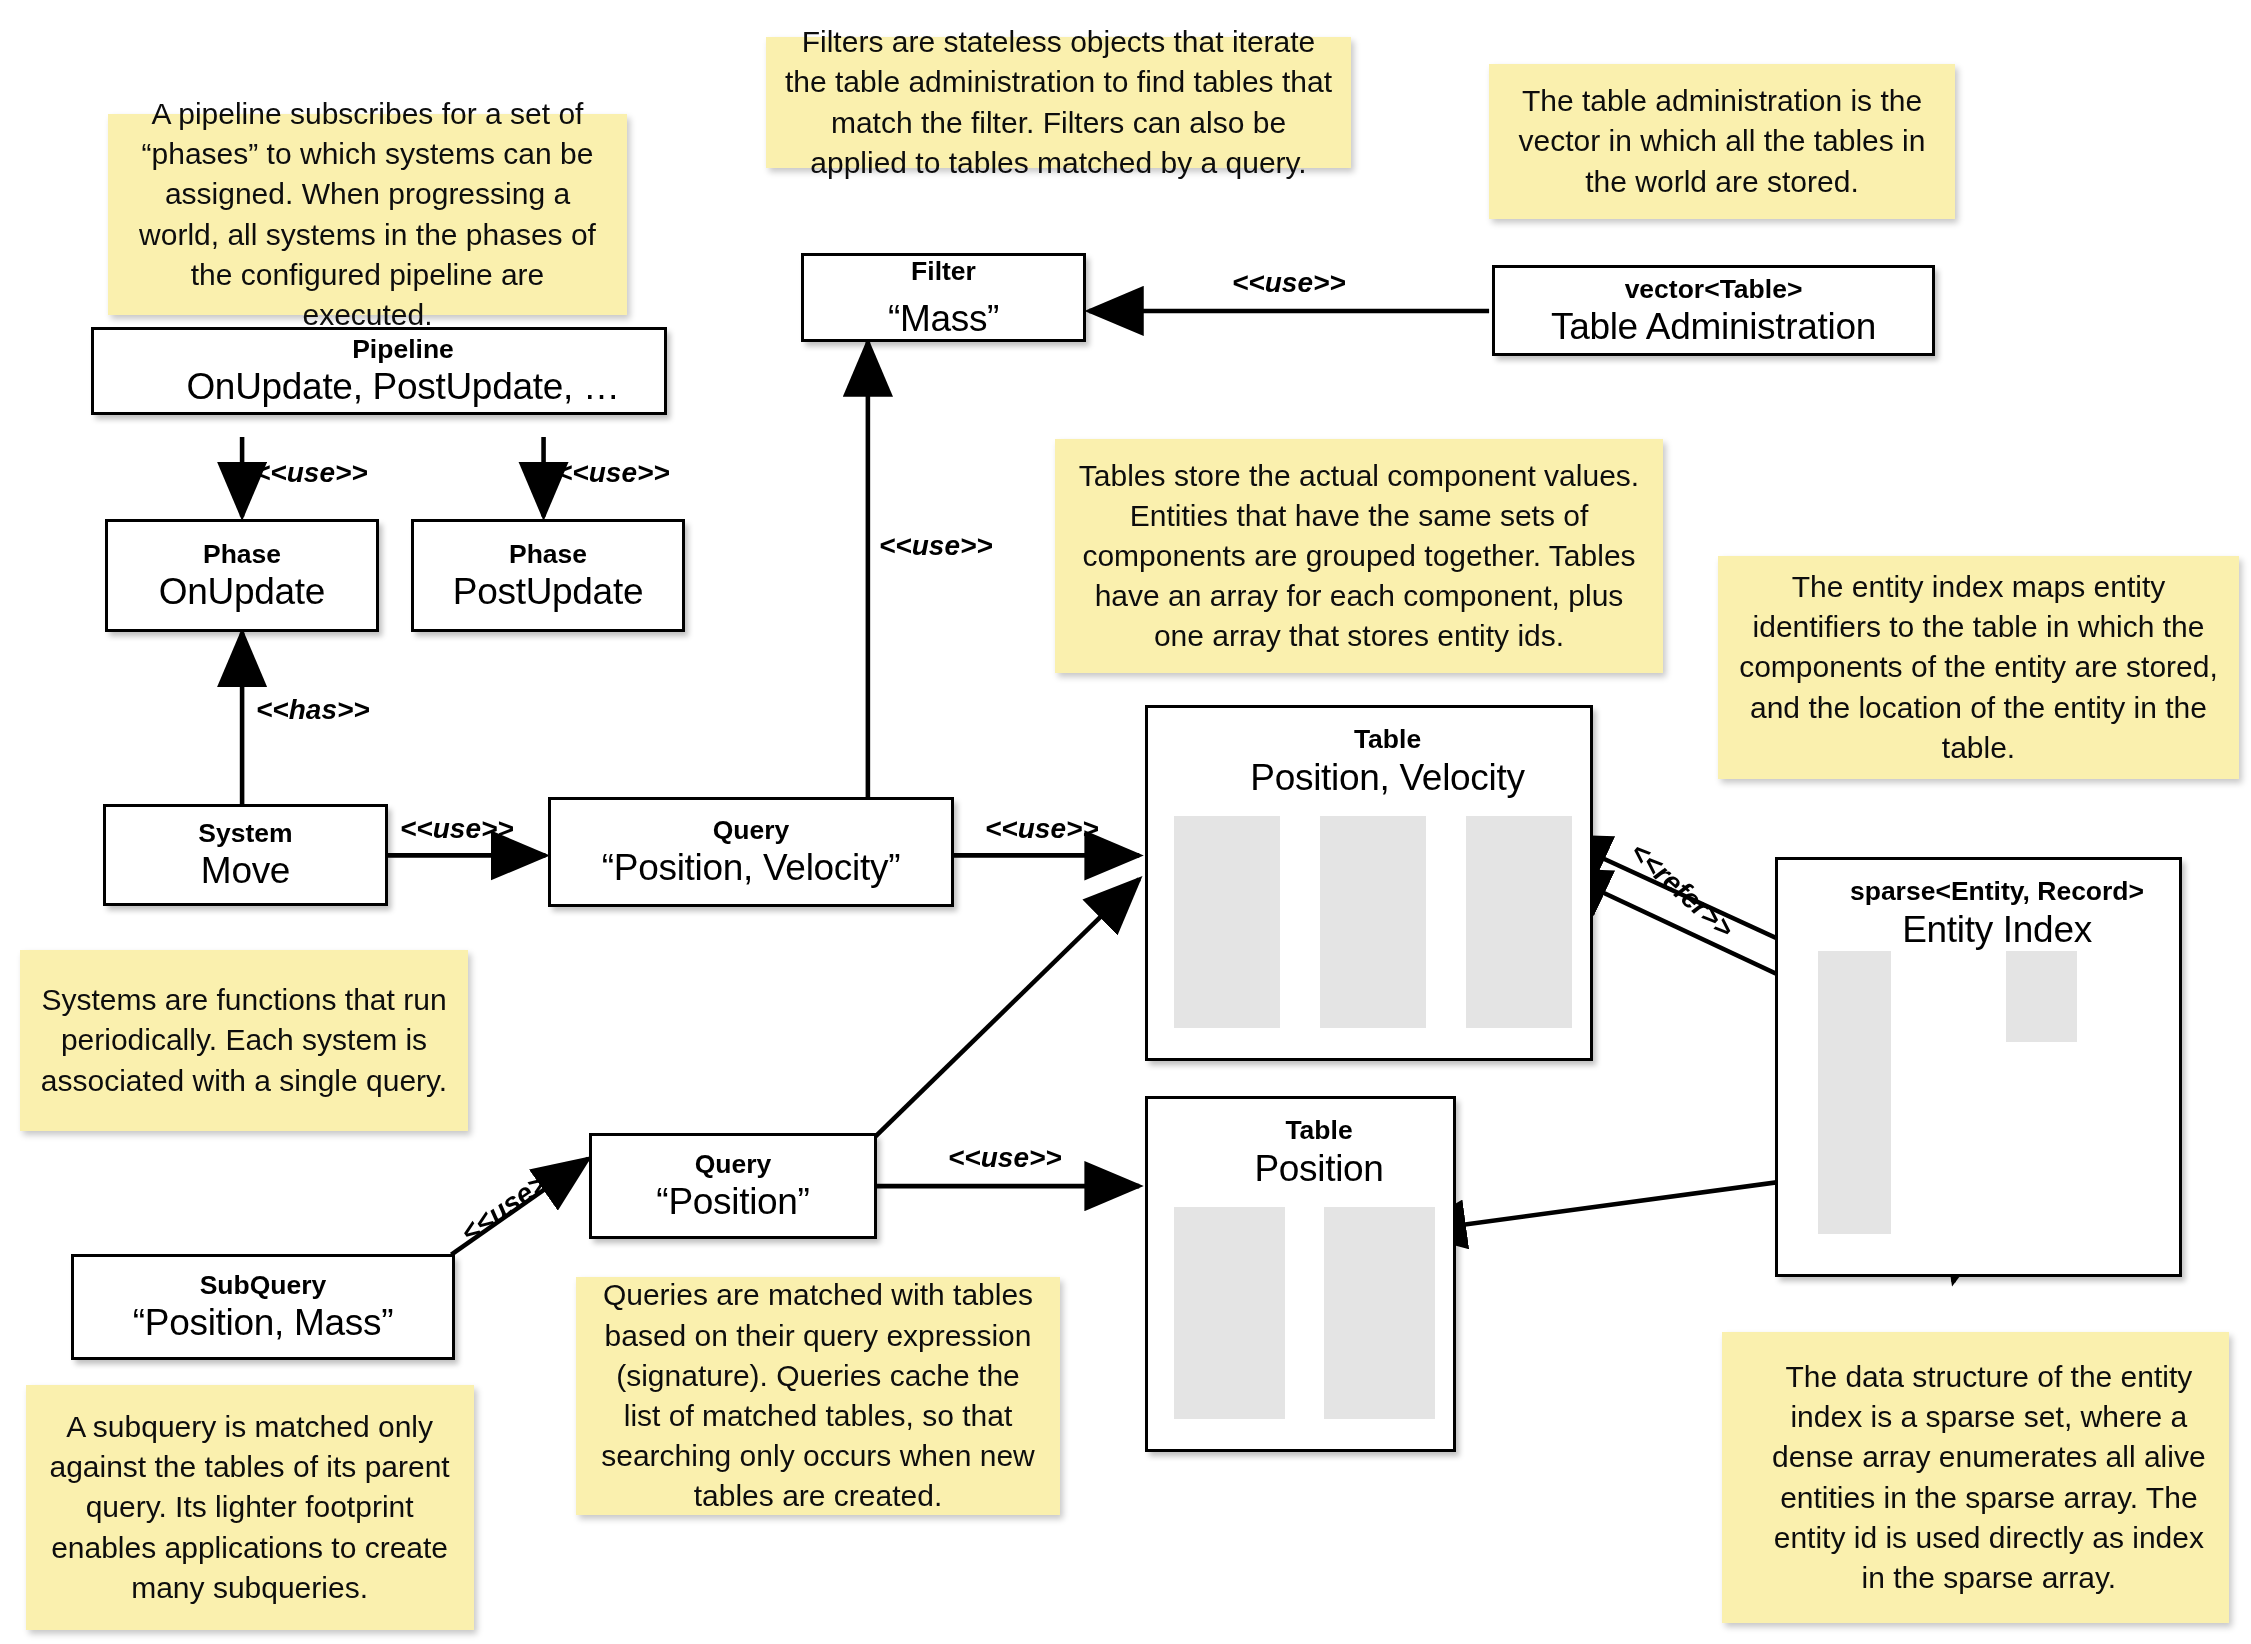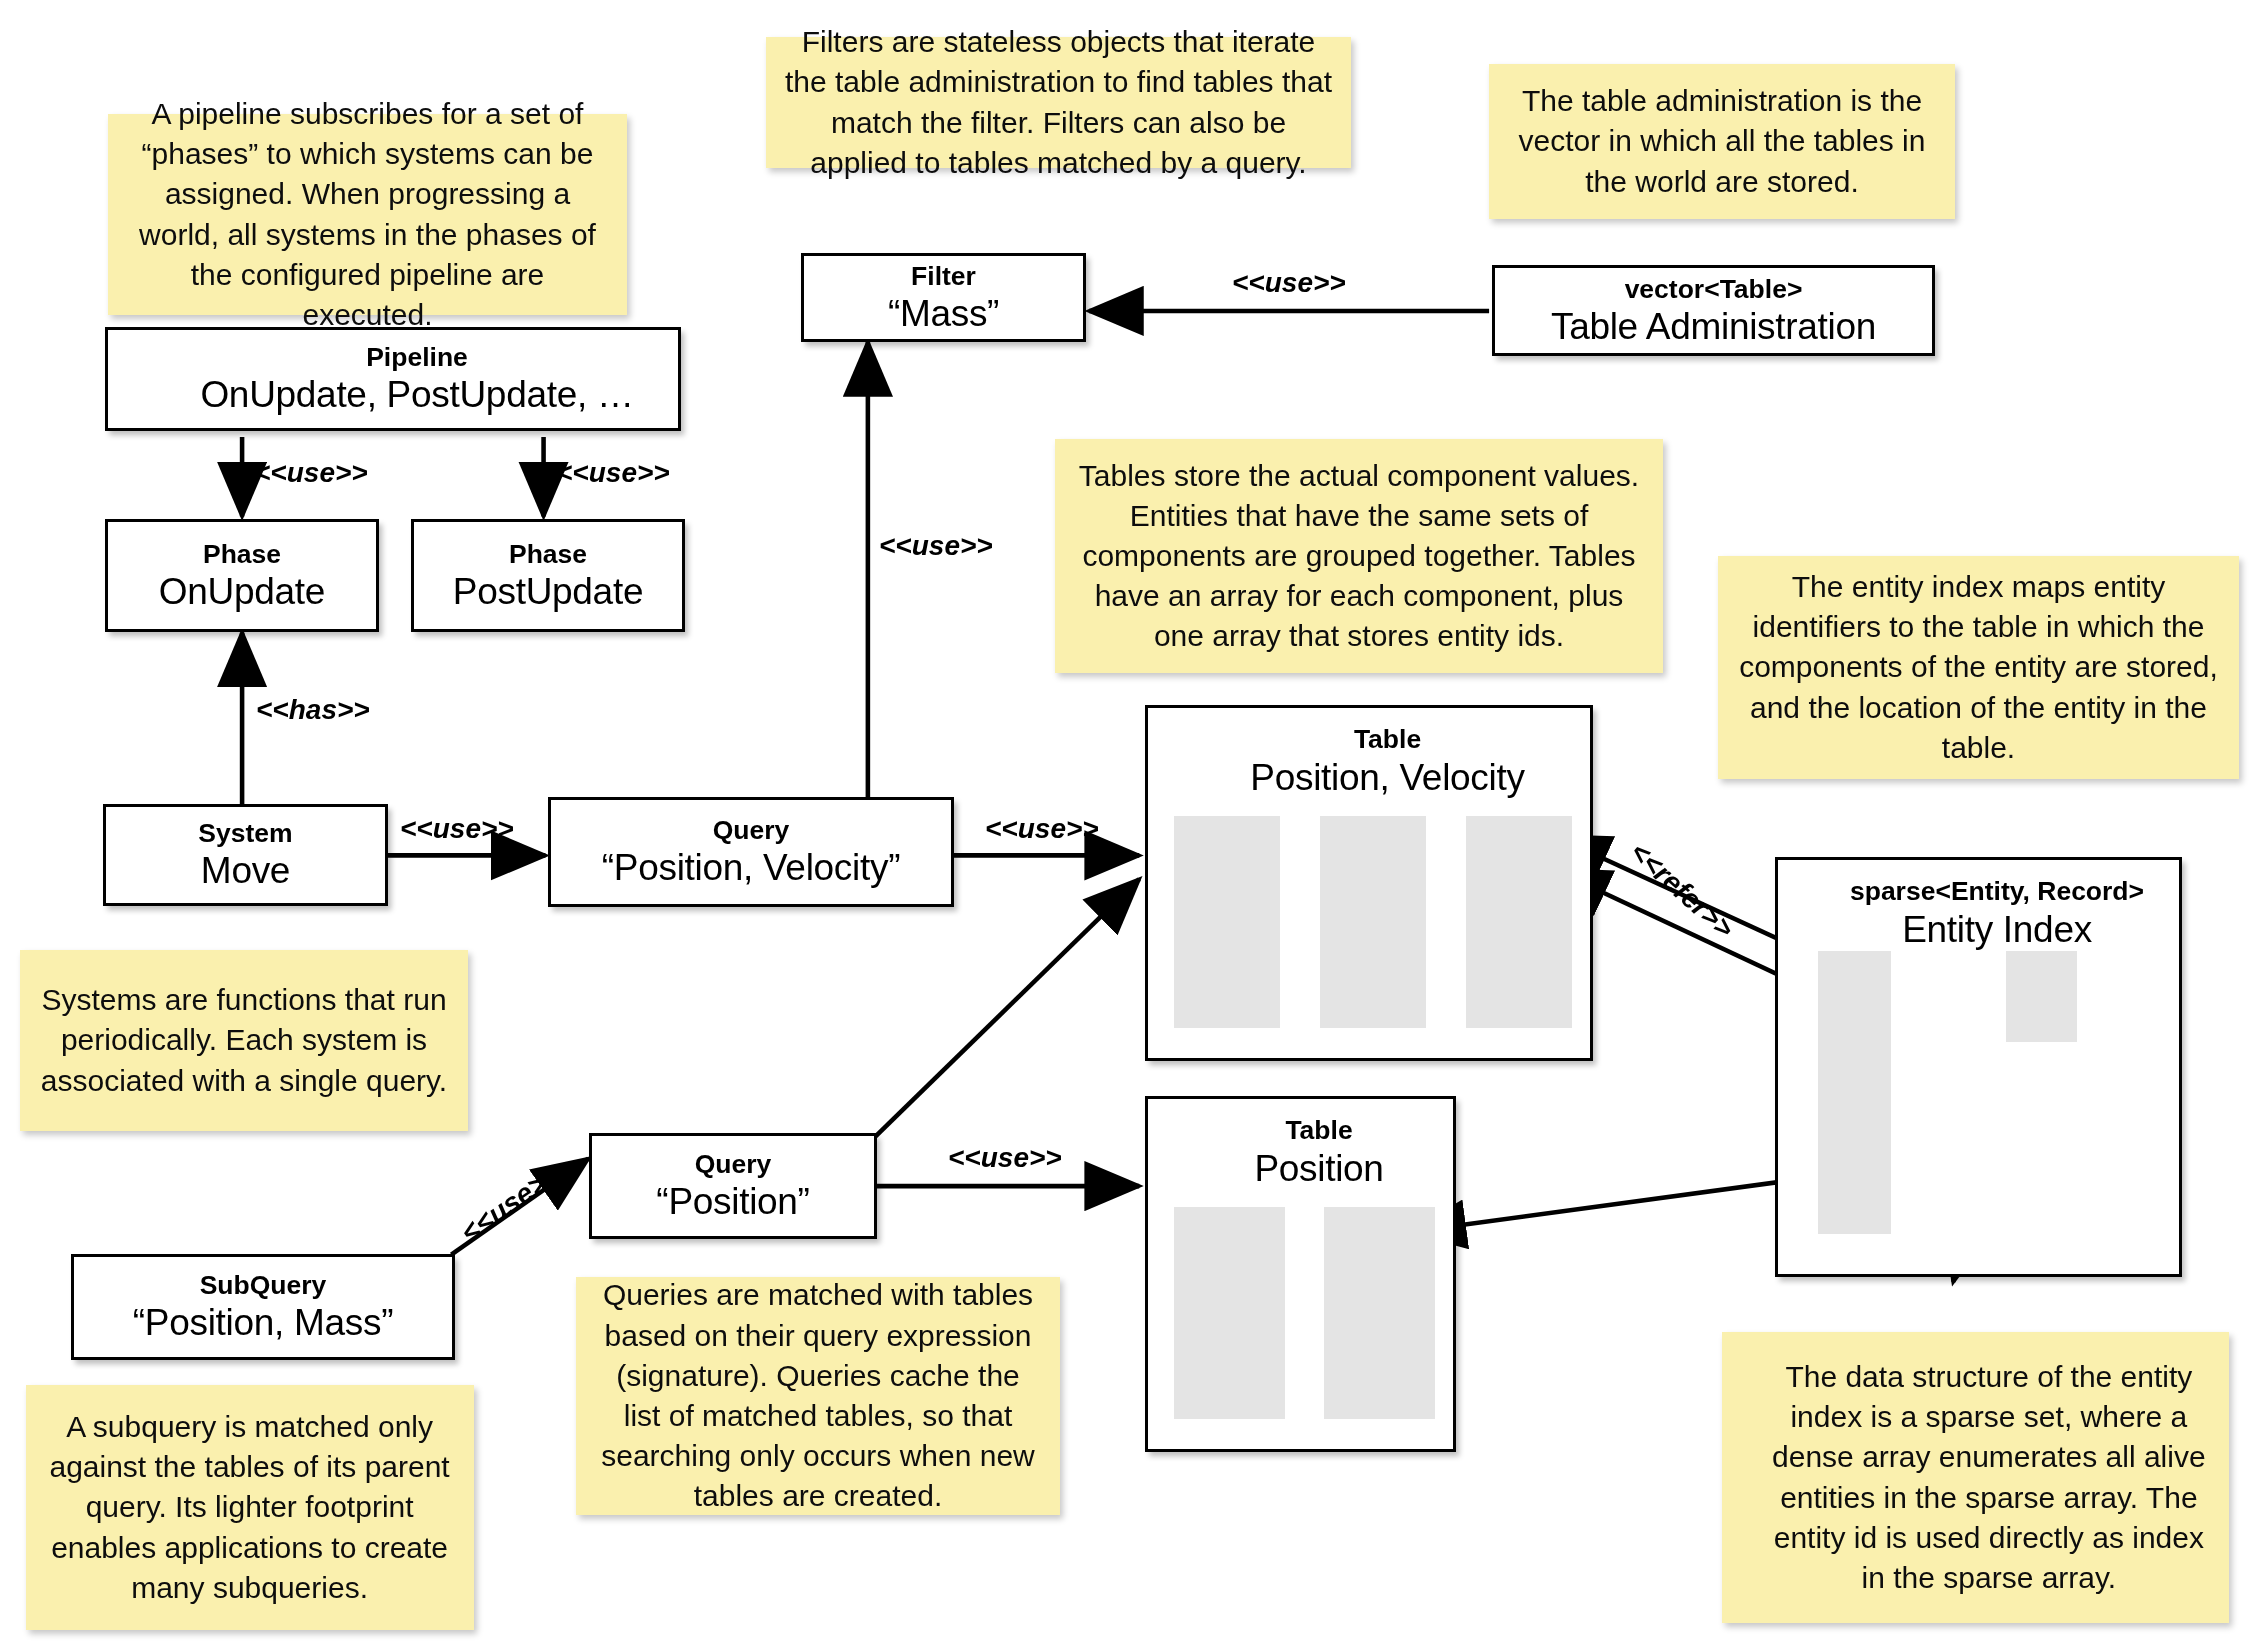--- a/index.html
+++ b/index.html
@@ -169,21 +169,21 @@
   </div>
 
   <div class="note" style="left:25.6px; top:1385px; width:448px; height:245px;">
     <span>A subquery is matched only against the tables of its parent query. Its lighter footprint enables applications to create many subqueries.</span>
   </div>
 
   <div class="note" style="left:1722px; top:1332px; width:507px; height:291px;padding-left:45px;">
     <span>The data structure of the entity index is a sparse set, where a dense array enumerates all alive entities in the sparse array. The entity id is used directly as index in the sparse array.</span>
   </div>
 
-  <div class="box" style="left:105px; top:327px; width:576px; height:104px;padding-left:48px;">
+  <div class="box" style="left:91px; top:327px; width:576px; height:88px;padding-left:48px;">
     <div class="stereo">Pipeline</div>
     <div class="title">OnUpdate, PostUpdate, …</div>
   </div>
 
   <div class="box" style="left:105px; top:519px; width:274px; height:113px;">
     <div class="stereo">Phase</div>
     <div class="title">OnUpdate</div>
   </div>
 
   <div class="box" style="left:411px; top:519px; width:274px; height:113px;">
@@ -204,21 +204,21 @@
   <div class="box" style="left:589px; top:1133px; width:288px; height:106px;">
     <div class="stereo">Query</div>
     <div class="title">“Position”</div>
   </div>
 
   <div class="box" style="left:71px; top:1254px; width:384px; height:106px;">
     <div class="stereo">SubQuery</div>
     <div class="title">“Position, Mass”</div>
   </div>
 
-  <div class="box" style="left:801px; top:253px; width:285px; height:89px;">
+  <div class="box" style="left:801px; top:253px; width:285px; height:89px;justify-content:space-between;">
     <div class="stereo">Filter</div>
     <div class="title">“Mass”</div>
   </div>
 
   <div class="box" style="left:1492px; top:265px; width:443px; height:91px;">
     <div class="stereo">vector&lt;Table&gt;</div>
     <div class="title">Table Administration</div>
   </div>
 
   <div class="box table-box" style="left:1145px; top:705px; width:448px; height:356px;">

